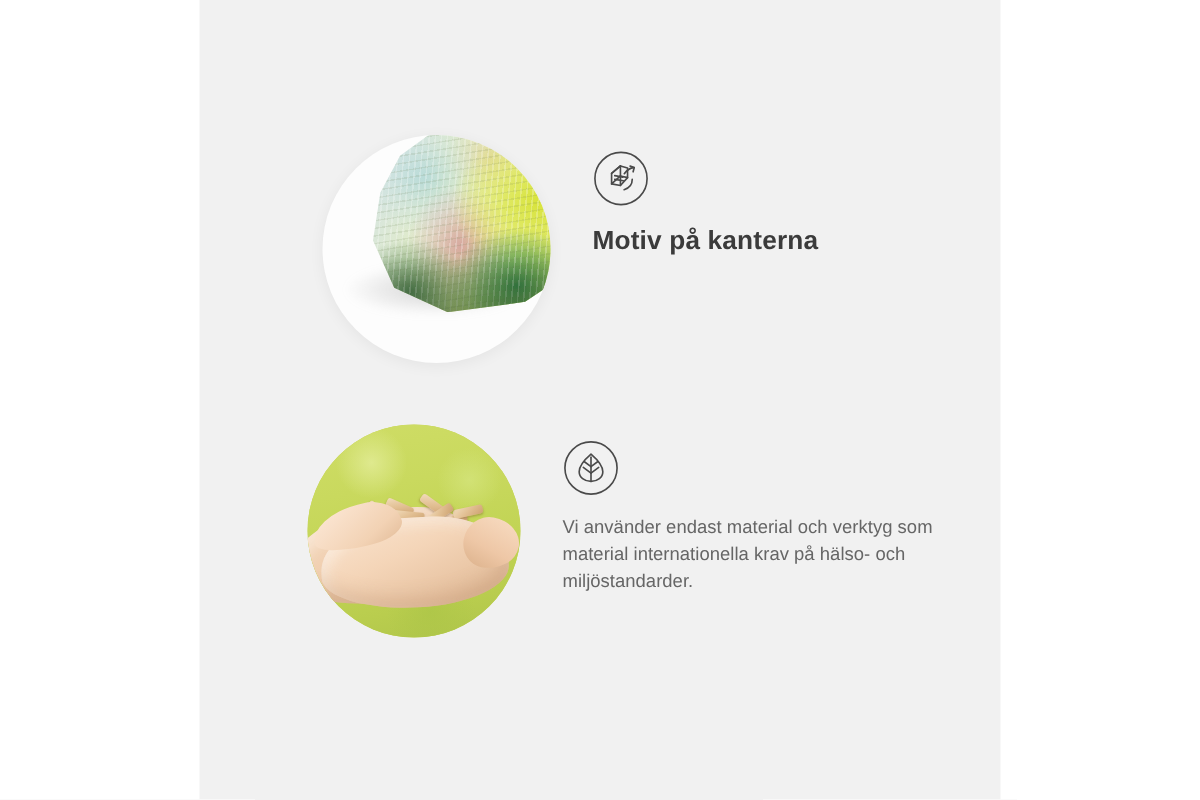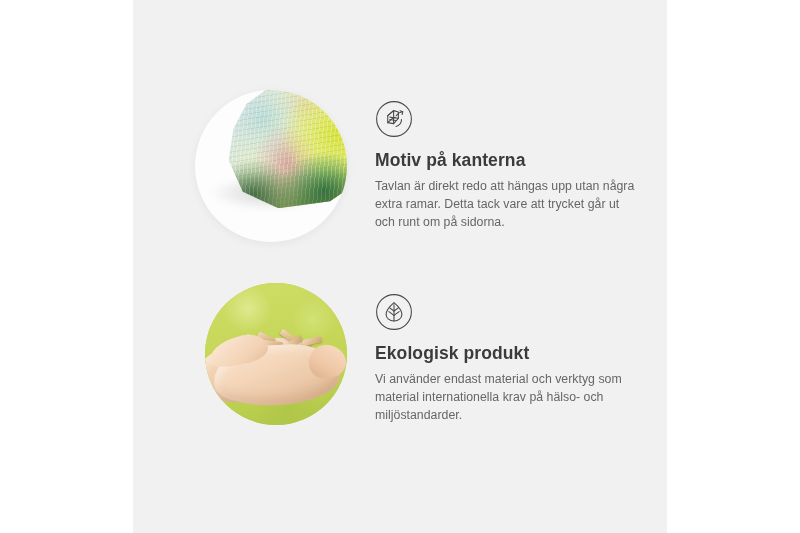--- a/index.html
+++ b/index.html
@@ -41,21 +41,21 @@
   }
 
   .feature-row {
     position: absolute;
     left: 0;
     width: 534px;
     display: flex;
     align-items: flex-start;
   }
 
-  .feature-row.row-1 { top: 88px; }
+  .feature-row.row-1 { top: 88px; padding-left: 20px; }
   .feature-row.row-2 { top: 281px; }
 
   
   .media-wrap {
     position: relative;
     flex: 0 0 auto;
   }
 
   .media-circle {
     position: relative;
@@ -294,21 +294,20 @@
             <path d="M13.4 23.8 L19.6 24.9 L24.6 19.4"></path>
             <path d="M19.6 18.2 L19.6 24.9"></path>
             <path d="M15.6 20.6 L21.6 21.6"></path>
             <path d="M15.6 18.0 L21.3 19.0"></path>
             <path d="M22.3 16.6 C24.6 13.6 27.0 12.6 29.0 12.4"></path>
             <path d="M26.4 11.3 L29.3 12.3 L28.5 15.3"></path>
             <path d="M27.9 20.6 C27.9 24.6 25.2 27.0 22.2 27.9"></path>
           </svg>
         </span>
         <h2 class="feature-title">Motiv på kanterna</h2>
-        <p class="feature-body">Tavlan är direkt redo att hängas upp utan några extra ramar. Detta tack vare att trycket går ut och runt om på sidorna.</p>
       </div>
 
     </div>
 
     <div class="feature-row row-2">
 
       <div class="media-wrap">
         <div class="media-circle media-2">
           <div class="grass-bg"></div>
           <div class="hand-back"></div>
@@ -337,20 +336,19 @@
           <svg viewBox="0 0 40 40" xmlns="http://www.w3.org/2000/svg" fill="none" stroke="#4a4a4a" stroke-width="1.15" stroke-linecap="round" stroke-linejoin="round">
             <circle cx="20" cy="20" r="18.3"></circle>
             <path d="M20 10.2 C25.6 15.0 28.3 19.2 28.3 22.6 C28.3 26.6 24.6 29.4 20 29.4 C15.4 29.4 11.7 26.6 11.7 22.6 C11.7 19.2 14.4 15.0 20 10.2 Z"></path>
             <path d="M20 12.4 L20 29.4"></path>
             <path d="M20 19.0 L15.4 15.6"></path>
             <path d="M20 19.0 L24.6 15.6"></path>
             <path d="M20 23.6 L14.6 19.6"></path>
             <path d="M20 23.6 L25.4 19.6"></path>
           </svg>
         </span>
-        <h2 class="feature-title">Ekologisk produkt</h2>
         <p class="feature-body">Vi använder endast material och verktyg som material internationella krav på hälso- och miljöstandarder.</p>
       </div>
 
     </div>
 
   </div>
 </div>
 
 </body></html>

